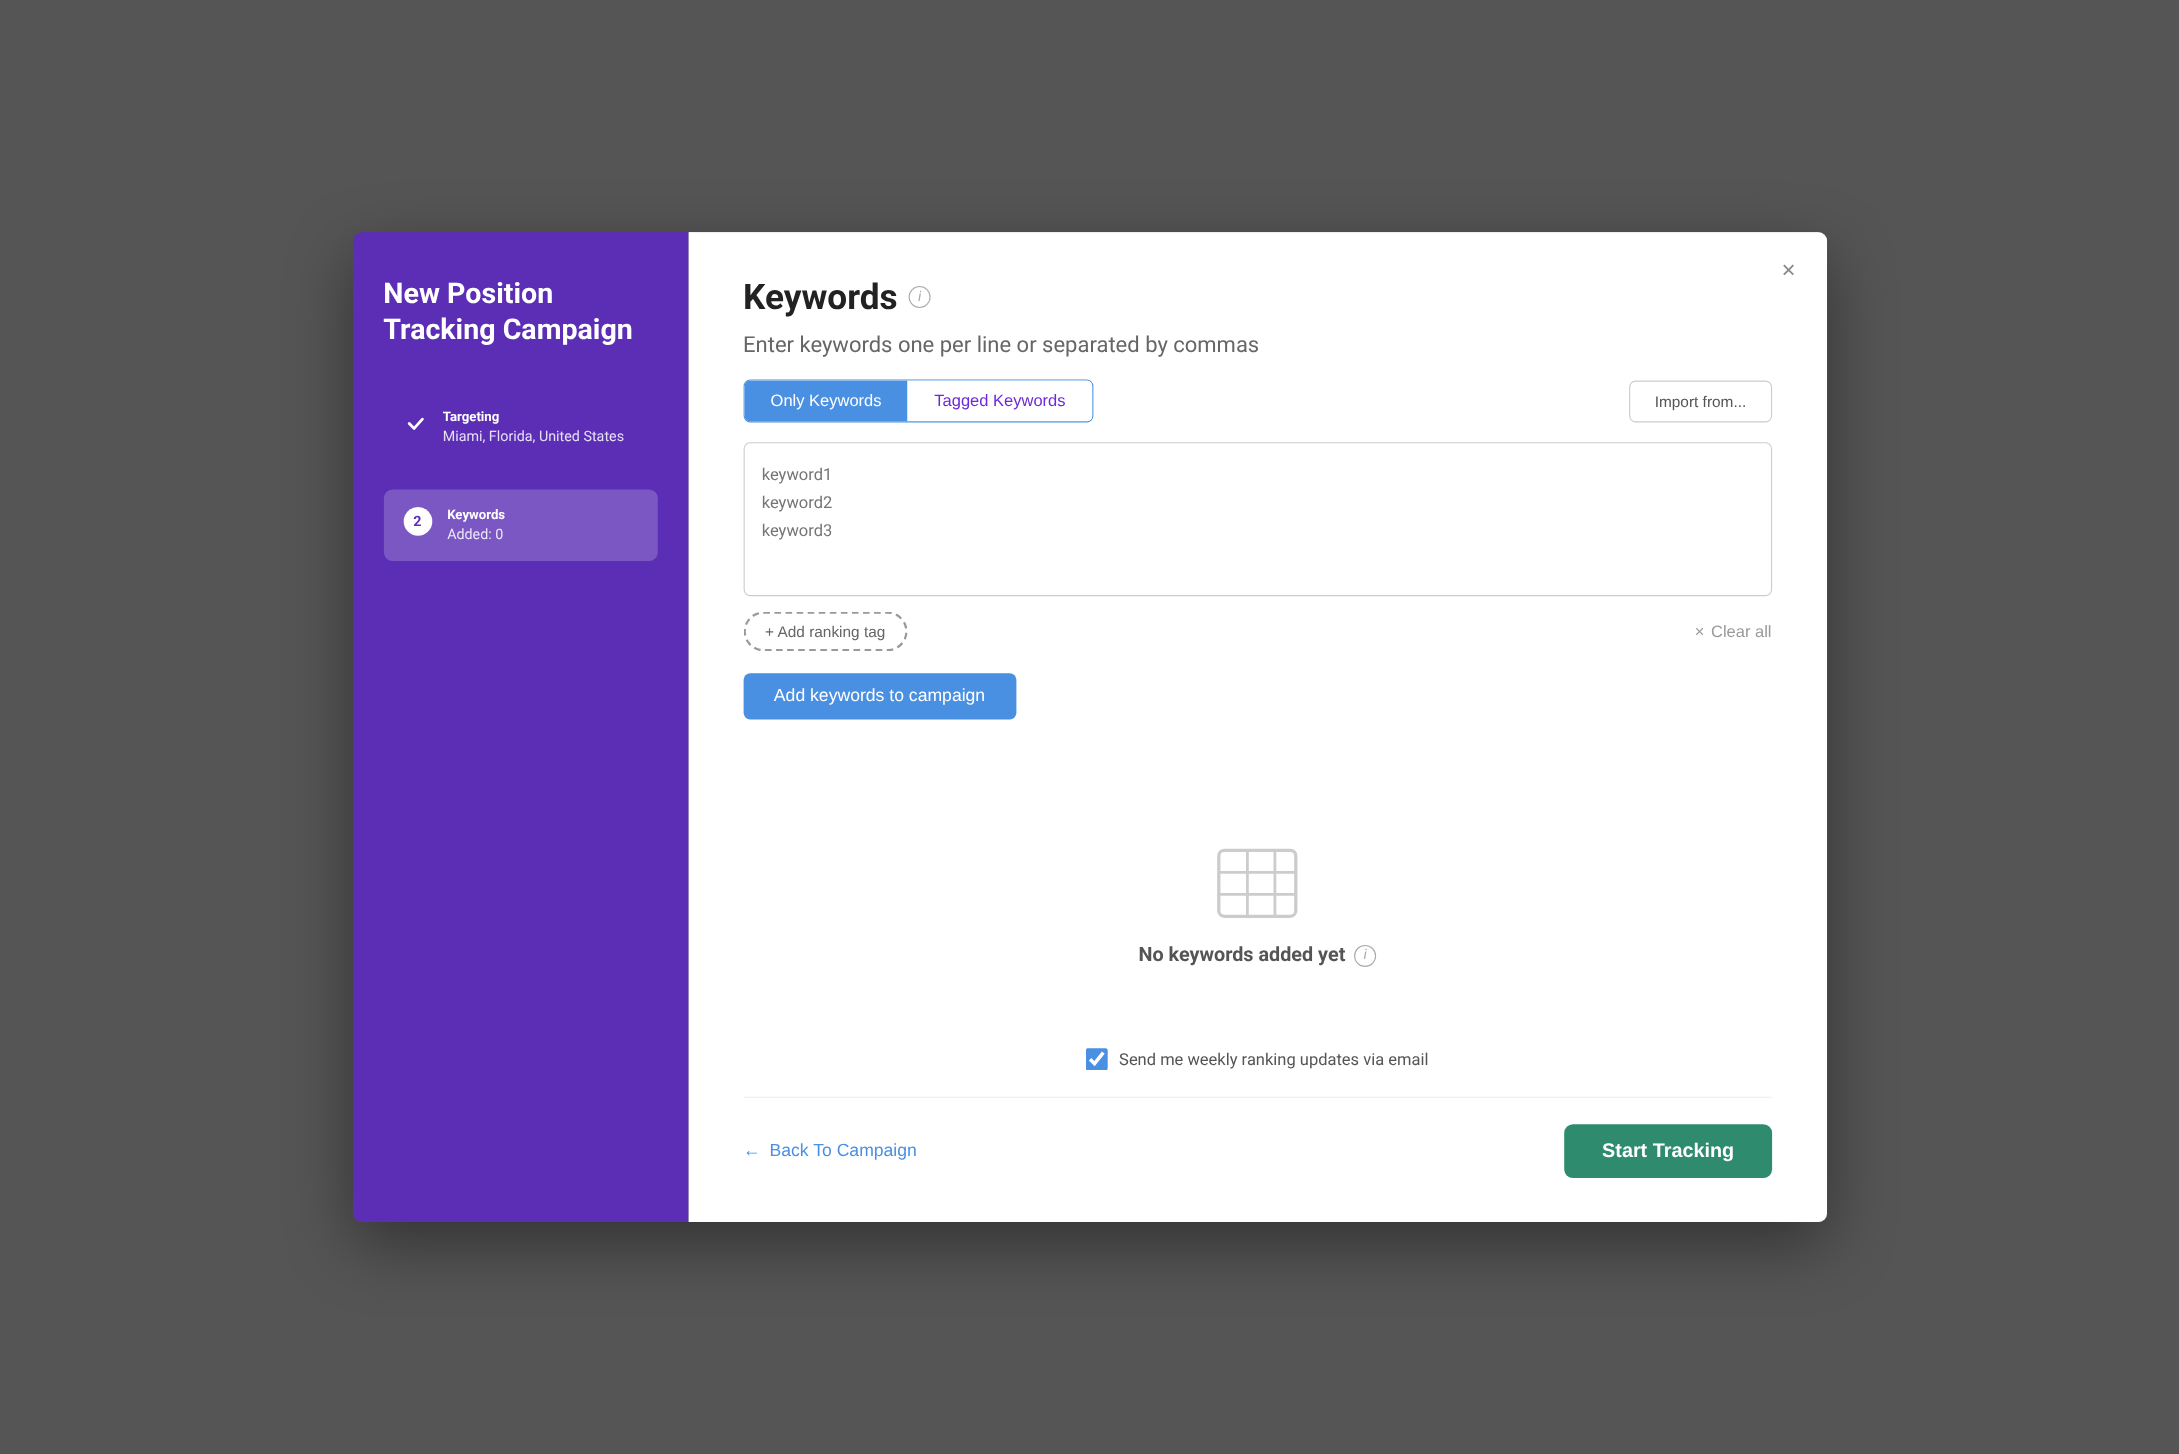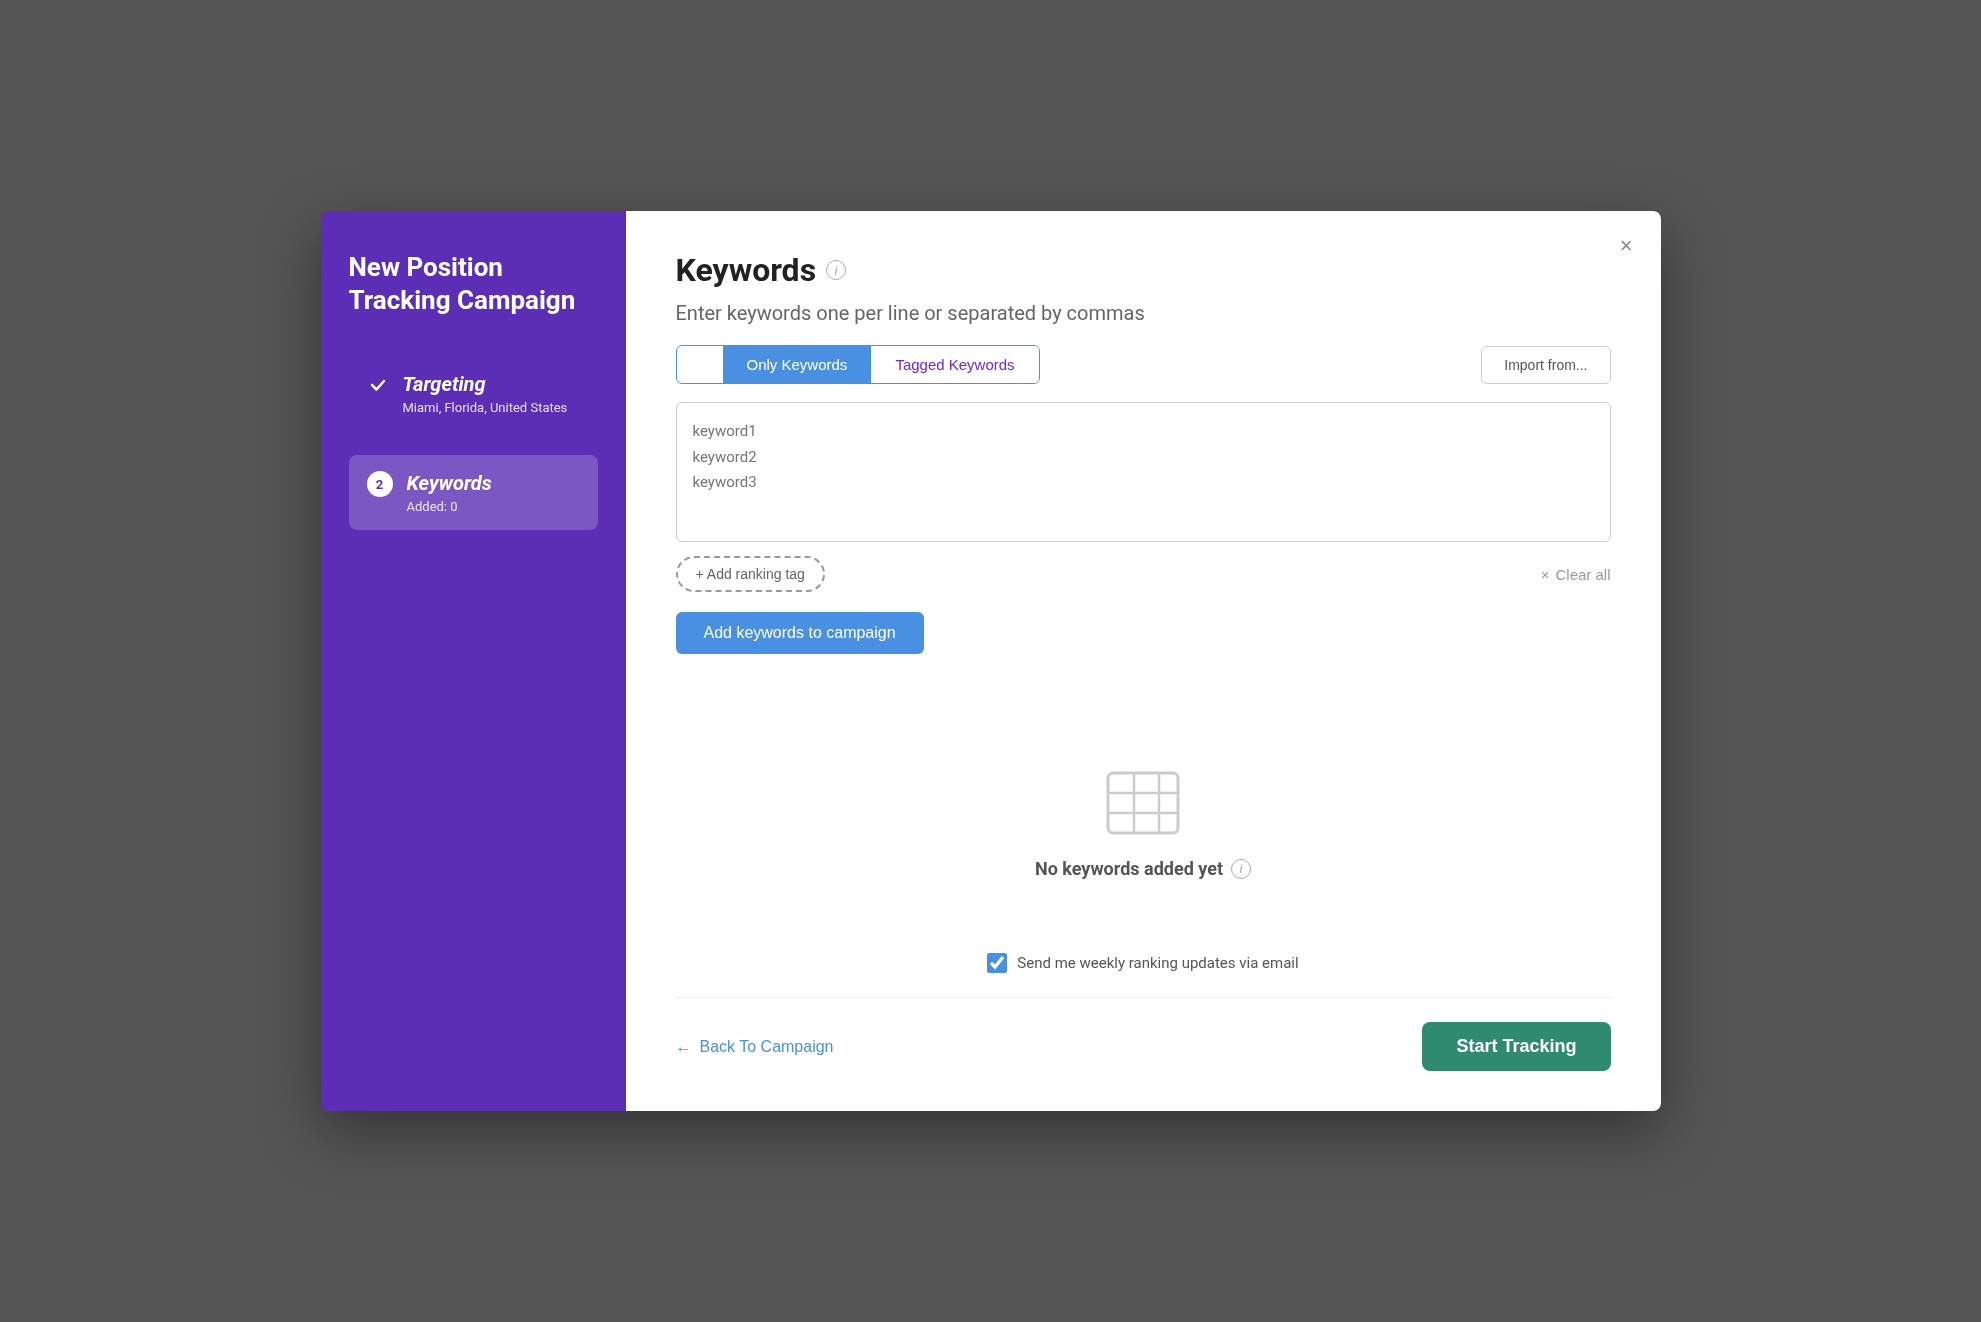--- a/index.html
+++ b/index.html
@@ -65,23 +65,22 @@
       display: flex;
       align-items: center;
       justify-content: center;
       font-weight: 700;
       font-size: 13px;
       flex-shrink: 0;
     }
     .step-info {}
     .step-label {
       font-weight: 700;
-      font-size: 20px;
+      font-size: 12px;
       margin-bottom: 4px;
-      font-style: italic;
     }
     .step-sublabel {
       font-size: 13px;
       opacity: 0.85;
     }
     
     .main-content {
       flex: 1;
       background: white;
       padding: 40px 50px;
@@ -134,21 +133,20 @@
       display: flex;
       align-items: center;
       justify-content: space-between;
       margin-bottom: 18px;
     }
     .tabs {
       display: flex;
       border: 1.5px solid #4a90e2;
       border-radius: 6px;
       overflow: hidden;
-      padding-left: 46px;
     }
     .tab {
       padding: 10px 24px;
       font-size: 15px;
       cursor: pointer;
       border: none;
       background: white;
       color: #6d28d9;
     }
     .tab.active {

